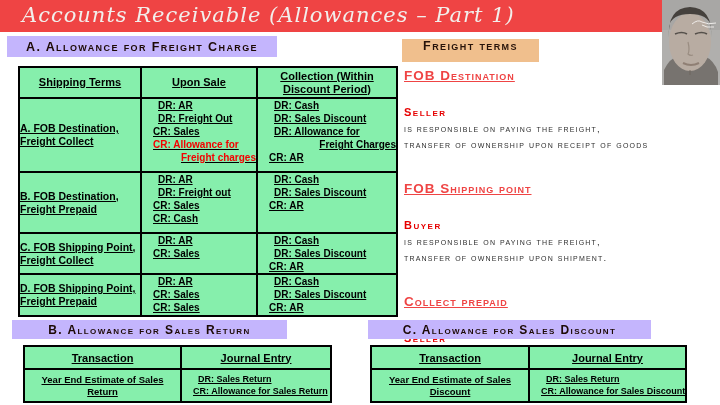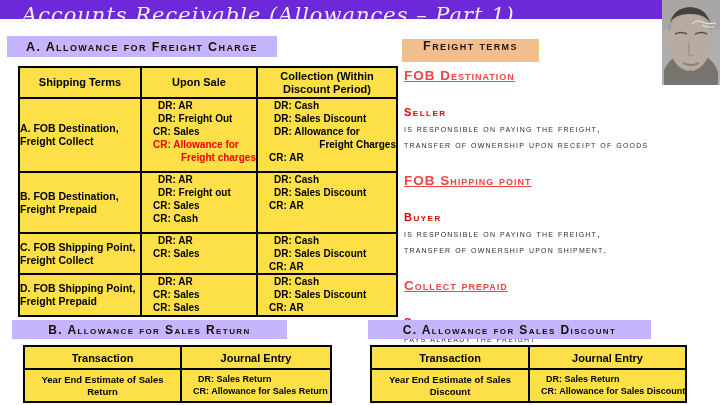--- a/index.html
+++ b/index.html
@@ -1,54 +1,54 @@
 <!DOCTYPE html>
 <html><head>
 <meta charset="utf-8">
 <style>
   html,body{margin:0;padding:0;background:#fff;}
   .slide{position:relative;width:720px;height:405px;background:#ffffff;overflow:hidden;
          font-family:"Liberation Sans", sans-serif;}
 
   
-  .banner{position:absolute;left:0;top:0;width:663px;height:19px;background:#6d28d9;}
+  .banner{position:absolute;left:0;top:0;width:663px;height:32px;background:#ef4444;}
   .banner-title{color:#f2efec;font-family:"DejaVu Serif", serif;font-style:italic;
                 font-size:21px;line-height:31px;padding-left:22px;letter-spacing:1px;white-space:nowrap;}
 
   
   .webcam{position:absolute;left:662px;top:0;width:58px;height:85px;}
 
   
   .red-label{position:absolute;background:#c4b5fd;display:flex;align-items:center;justify-content:center;}
   .red-label span{font-weight:bold;color:#1d0a05;font-variant:small-caps;letter-spacing:1.4px;font-size:12.5px;white-space:nowrap;}
   .label-a{left:7px;top:36px;width:270px;height:21px;}
   .label-b{left:12px;top:320px;width:275px;height:19px;}
   .label-b span,.label-c span{font-size:12px;}
   .label-c{left:368px;top:320px;width:283px;height:19px;}
 
   
-  table{border-collapse:collapse;table-layout:fixed;background:#fde047;}
+  table{border-collapse:collapse;table-layout:fixed;background:#86efac;text-decoration:underline;}
   .main-table{position:absolute;left:18px;top:66px;width:378px;}
   .main-table th,.main-table td{border:2px solid #000;padding:0;}
   .main-table th{font-size:11px;font-weight:bold;text-align:center;vertical-align:middle;height:29px;line-height:13px;}
   .col-term{width:122px;} .col-sale{width:116px;} .col-coll{width:140px;}
   .term{font-size:10.5px;font-weight:bold;text-align:left;vertical-align:middle;
         padding:0 4px 0 7px;line-height:13px;}
   .jcell{vertical-align:top;padding:3px 2px 2px 6px;}
   .jline{font-size:10px;font-weight:bold;line-height:13px;color:#000;white-space:nowrap;padding-left:16px;}
   .jline.ind1{padding-left:11px;} .jline.ind2{padding-left:8px;text-align:right;}
   .jline.red{color:#f40000;}
   .r0 td{height:72px;} .r1 td{height:59px;} .r2 td{height:38px;} .r3 td{height:40px;}
 
   
   .tan-box{position:absolute;left:402px;top:39px;width:137px;height:23px;background:#f0bf8d;
            display:flex;justify-content:center;}
   .tan-box span{font-weight:bold;font-variant:small-caps;font-size:12.5px;letter-spacing:1.4px;color:#27130a;}
   .ft{position:absolute;left:404px;top:68px;width:272px;}
-  .ft-item + .ft-item{margin-top:20px;}
+  .ft-item + .ft-item{margin-top:28px;}
   .ft-item.gap{margin-top:18px;}
   .ft-h{color:#ef4444;font-weight:bold;font-variant:small-caps;font-size:13.5px;
         letter-spacing:1px;margin-bottom:5px;}
   .ft-h.u{text-decoration:underline;}
   .ft-body{font-variant:small-caps;font-size:9.5px;letter-spacing:1.2px;color:#2e2e2e;
            line-height:16px;text-indent:12px;white-space:pre-line;}
   .kw{color:#e60000;font-weight:bold;font-size:11px;letter-spacing:1.5px;}
 
   
   .table-b{position:absolute;left:23px;top:345px;width:307px;}

